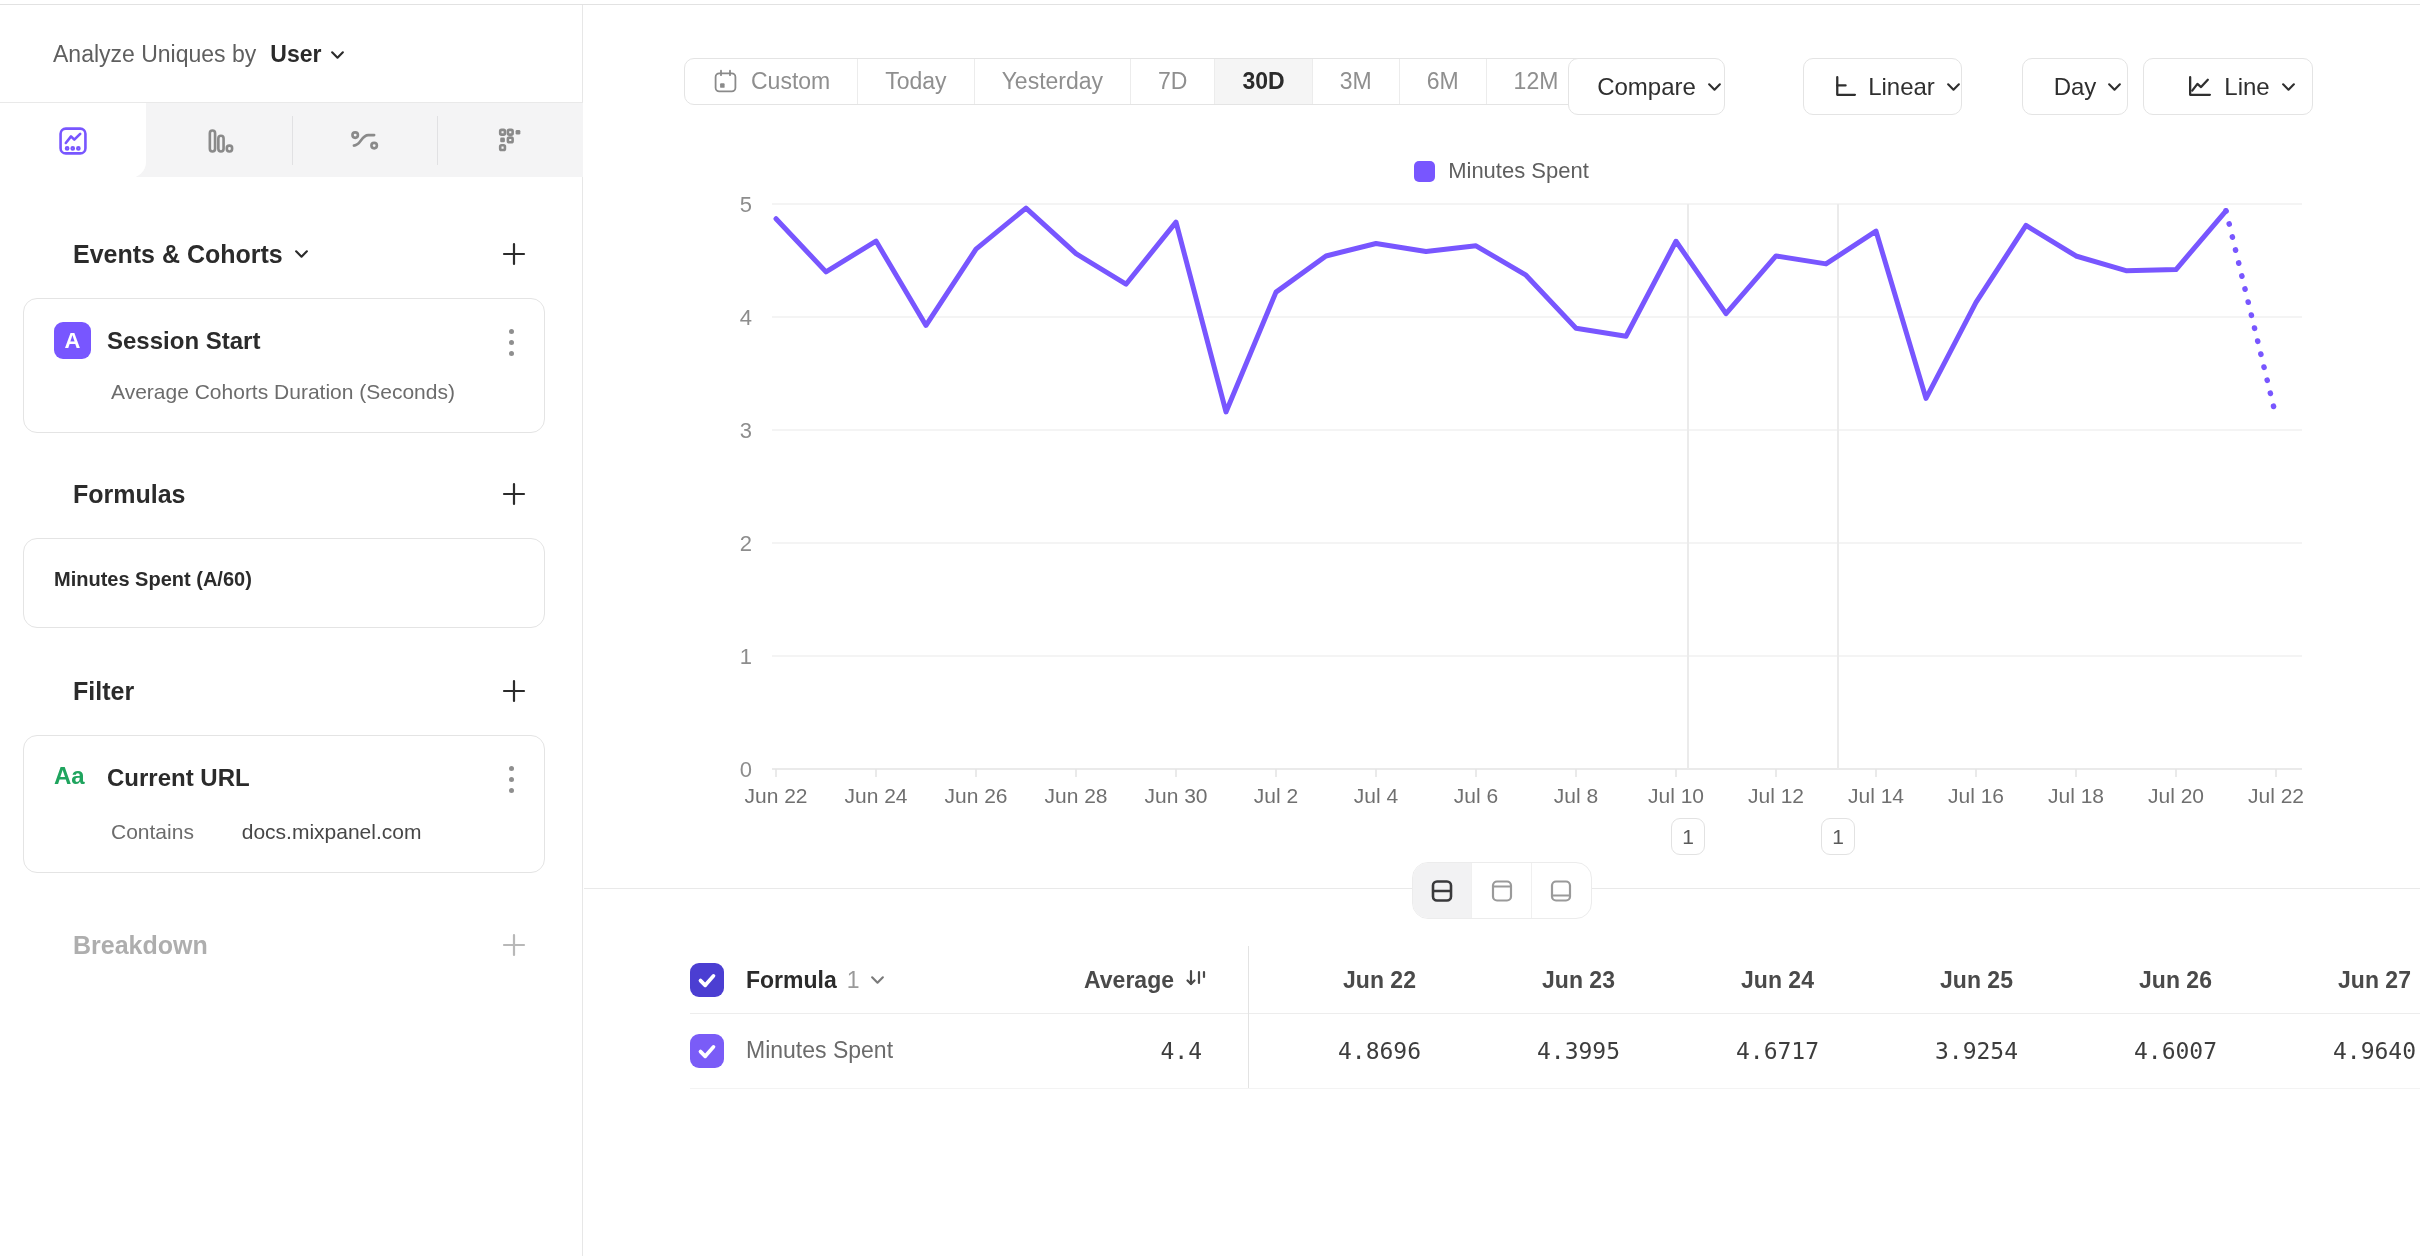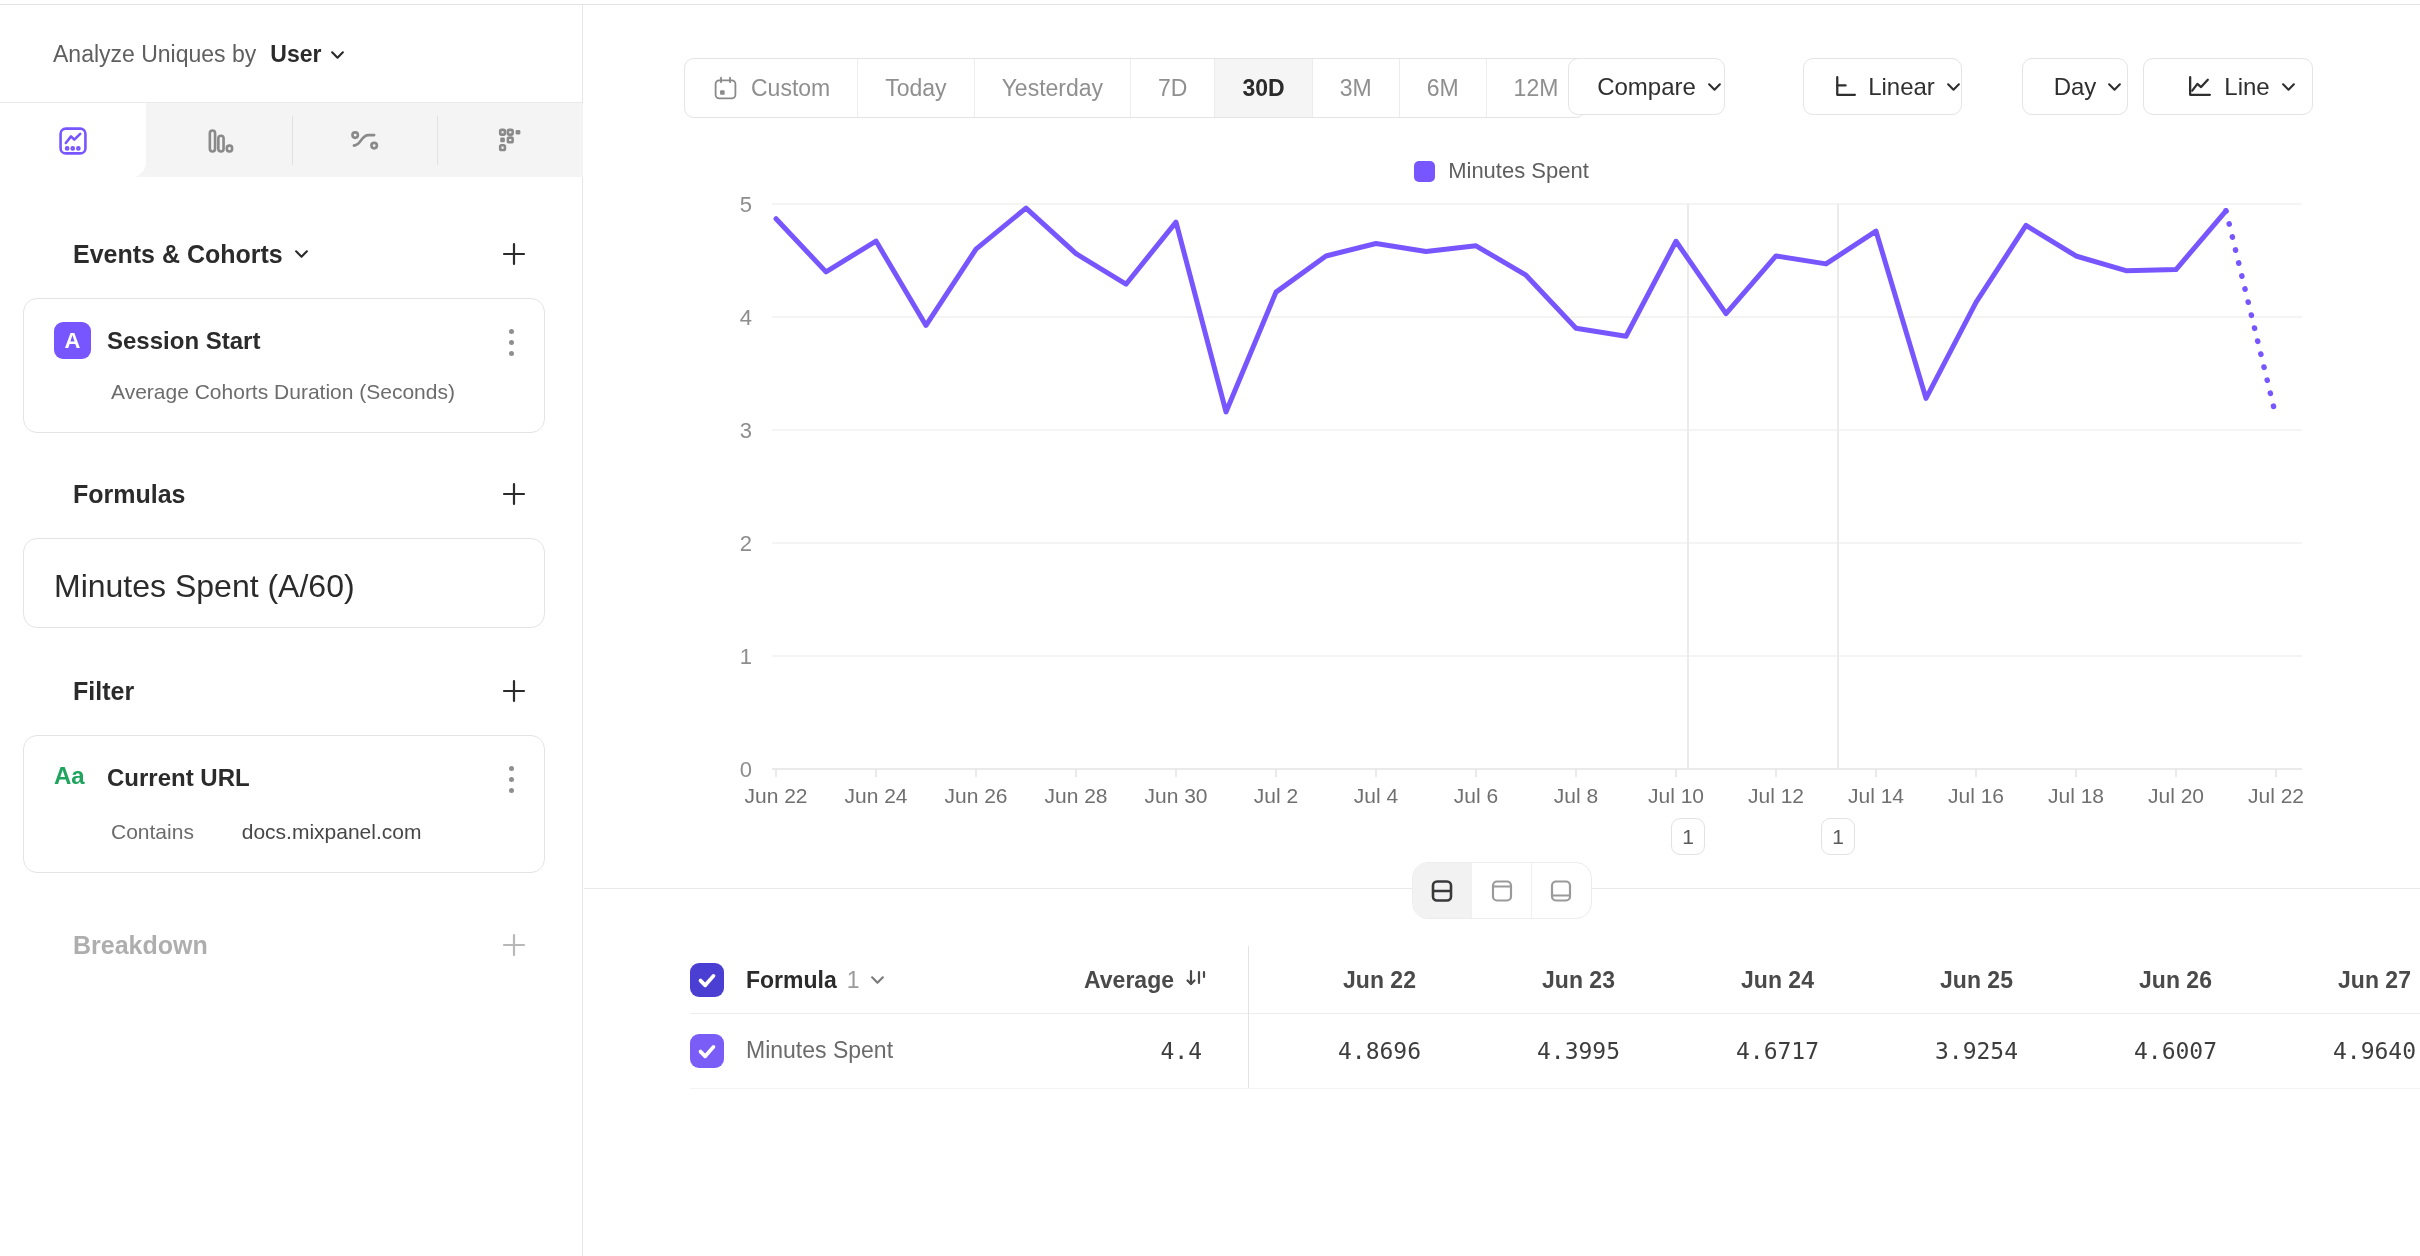--- a/index.html
+++ b/index.html
@@ -39,26 +39,26 @@
   .badgeA { position:absolute; left:30px; top:23px; width:37px; height:37px; border-radius:9px; background:#7856ff;
             color:#fff; font-size:22px; font-weight:600; display:flex; align-items:center; justify-content:center; }
   .card-title { position:absolute; left:83px; top:28px; font-size:24px; font-weight:600; color:#2b2b2b; }
   .card-sub { position:absolute; left:87px; top:81px; font-size:21px; font-weight:500; color:#6c6c6c; }
   .kebab { position:absolute; right:26px; top:26px; display:flex; flex-direction:column; gap:6px; align-items:center; padding:4px; cursor:pointer; }
   .kebab i { width:5px; height:5px; border-radius:50%; background:#8f8f8f; }
   .badgeAa { position:absolute; left:30px; top:26px; font-size:24px; font-weight:700; color:#1fa45e; }
   .filter-row2 { position:absolute; left:87px; top:84px; font-size:21px; }
   .filter-op { color:#6c6c6c; margin-right:42px; }
   .filter-val { color:#474747; }
-  .formula-name { position:absolute; left:30px; top:29px; font-size:32px; font-weight:400; color:#2b2b2b; }
+  .formula-name { position:absolute; left:30px; top:29px; font-size:20px; font-weight:700; color:#2b2b2b; }
 
   
   .btn { position:absolute; top:58px; height:57px; background:#fff; border:1px solid #e4e4e4; border-radius:10px;
          display:flex; align-items:center; justify-content:center; gap:11px; font-size:24px; font-weight:500; color:#2f2f2f; cursor:pointer;padding-left:26px; }
-  .dategroup { position:absolute; left:684px; top:58px; height:60px; background:#fff; border:1px solid #e4e4e4;
+  .dategroup { position:absolute; left:684px; top:58px; height:47px; background:#fff; border:1px solid #e4e4e4;
                border-radius:10px; display:flex; align-items:stretch; overflow:hidden; }
   .dateseg { display:flex; align-items:center; gap:12px; padding:0 27px; font-size:23px; color:#8f8f8f;
              border-right:1px solid #ececec; cursor:pointer; white-space:nowrap; }
   .dateseg:last-child { border-right:none; }
   .dateseg.active { background:#f5f5f5; color:#2b2b2b; font-weight:600; }
   .icon24 { width:27px; height:27px; }
   .icon24 * { fill:none; stroke:#8a8a8a; stroke-width:2; stroke-linecap:round; stroke-linejoin:round; }
   .btn .icon24 * { stroke:#2f2f2f; stroke-width:2.2; }
   .icon24 .fillme { fill:#8a8a8a; stroke:none; }
 

